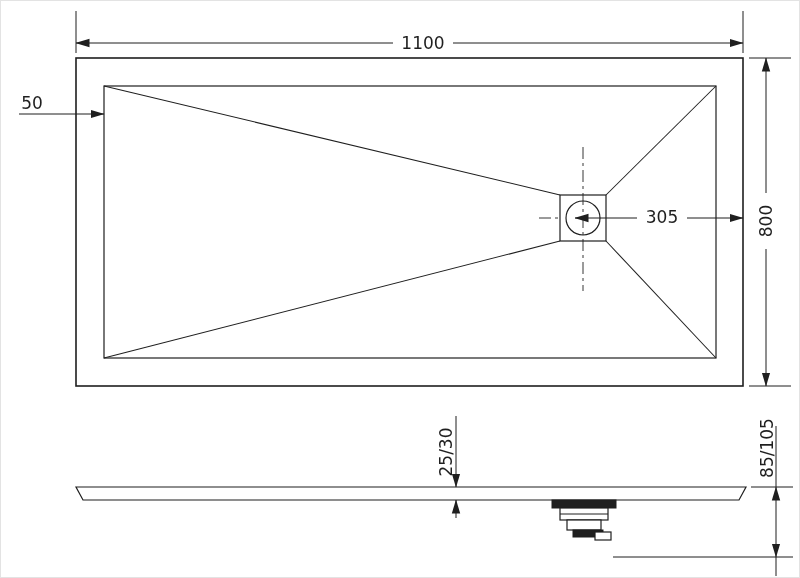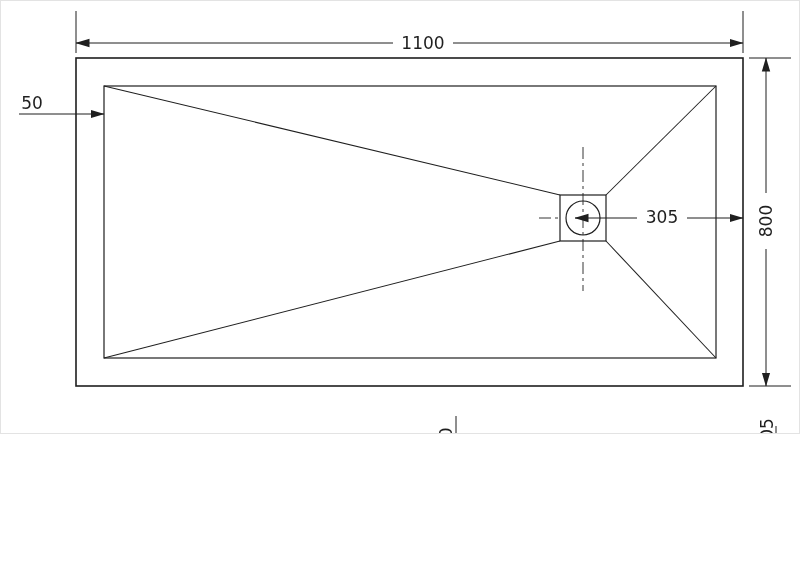--- a/index.html
+++ b/index.html
@@ -3,21 +3,21 @@
 <meta charset="utf-8">
 <style>
   html, body {
     margin: 0;
     padding: 0;
     background: #ffffff;
   }
   .canvas {
     position: relative;
     width: 800px;
-    height: 434px;
+    height: 578px;
     background: #ffffff;
     border: 1px solid #e3e3e3;
     box-sizing: border-box;
     font-family: "DejaVu Sans", sans-serif;
     overflow: hidden;
   }
   svg { display: block; }
   text {
     fill: #1f1f1f;
     font-family: "DejaVu Sans", sans-serif;

